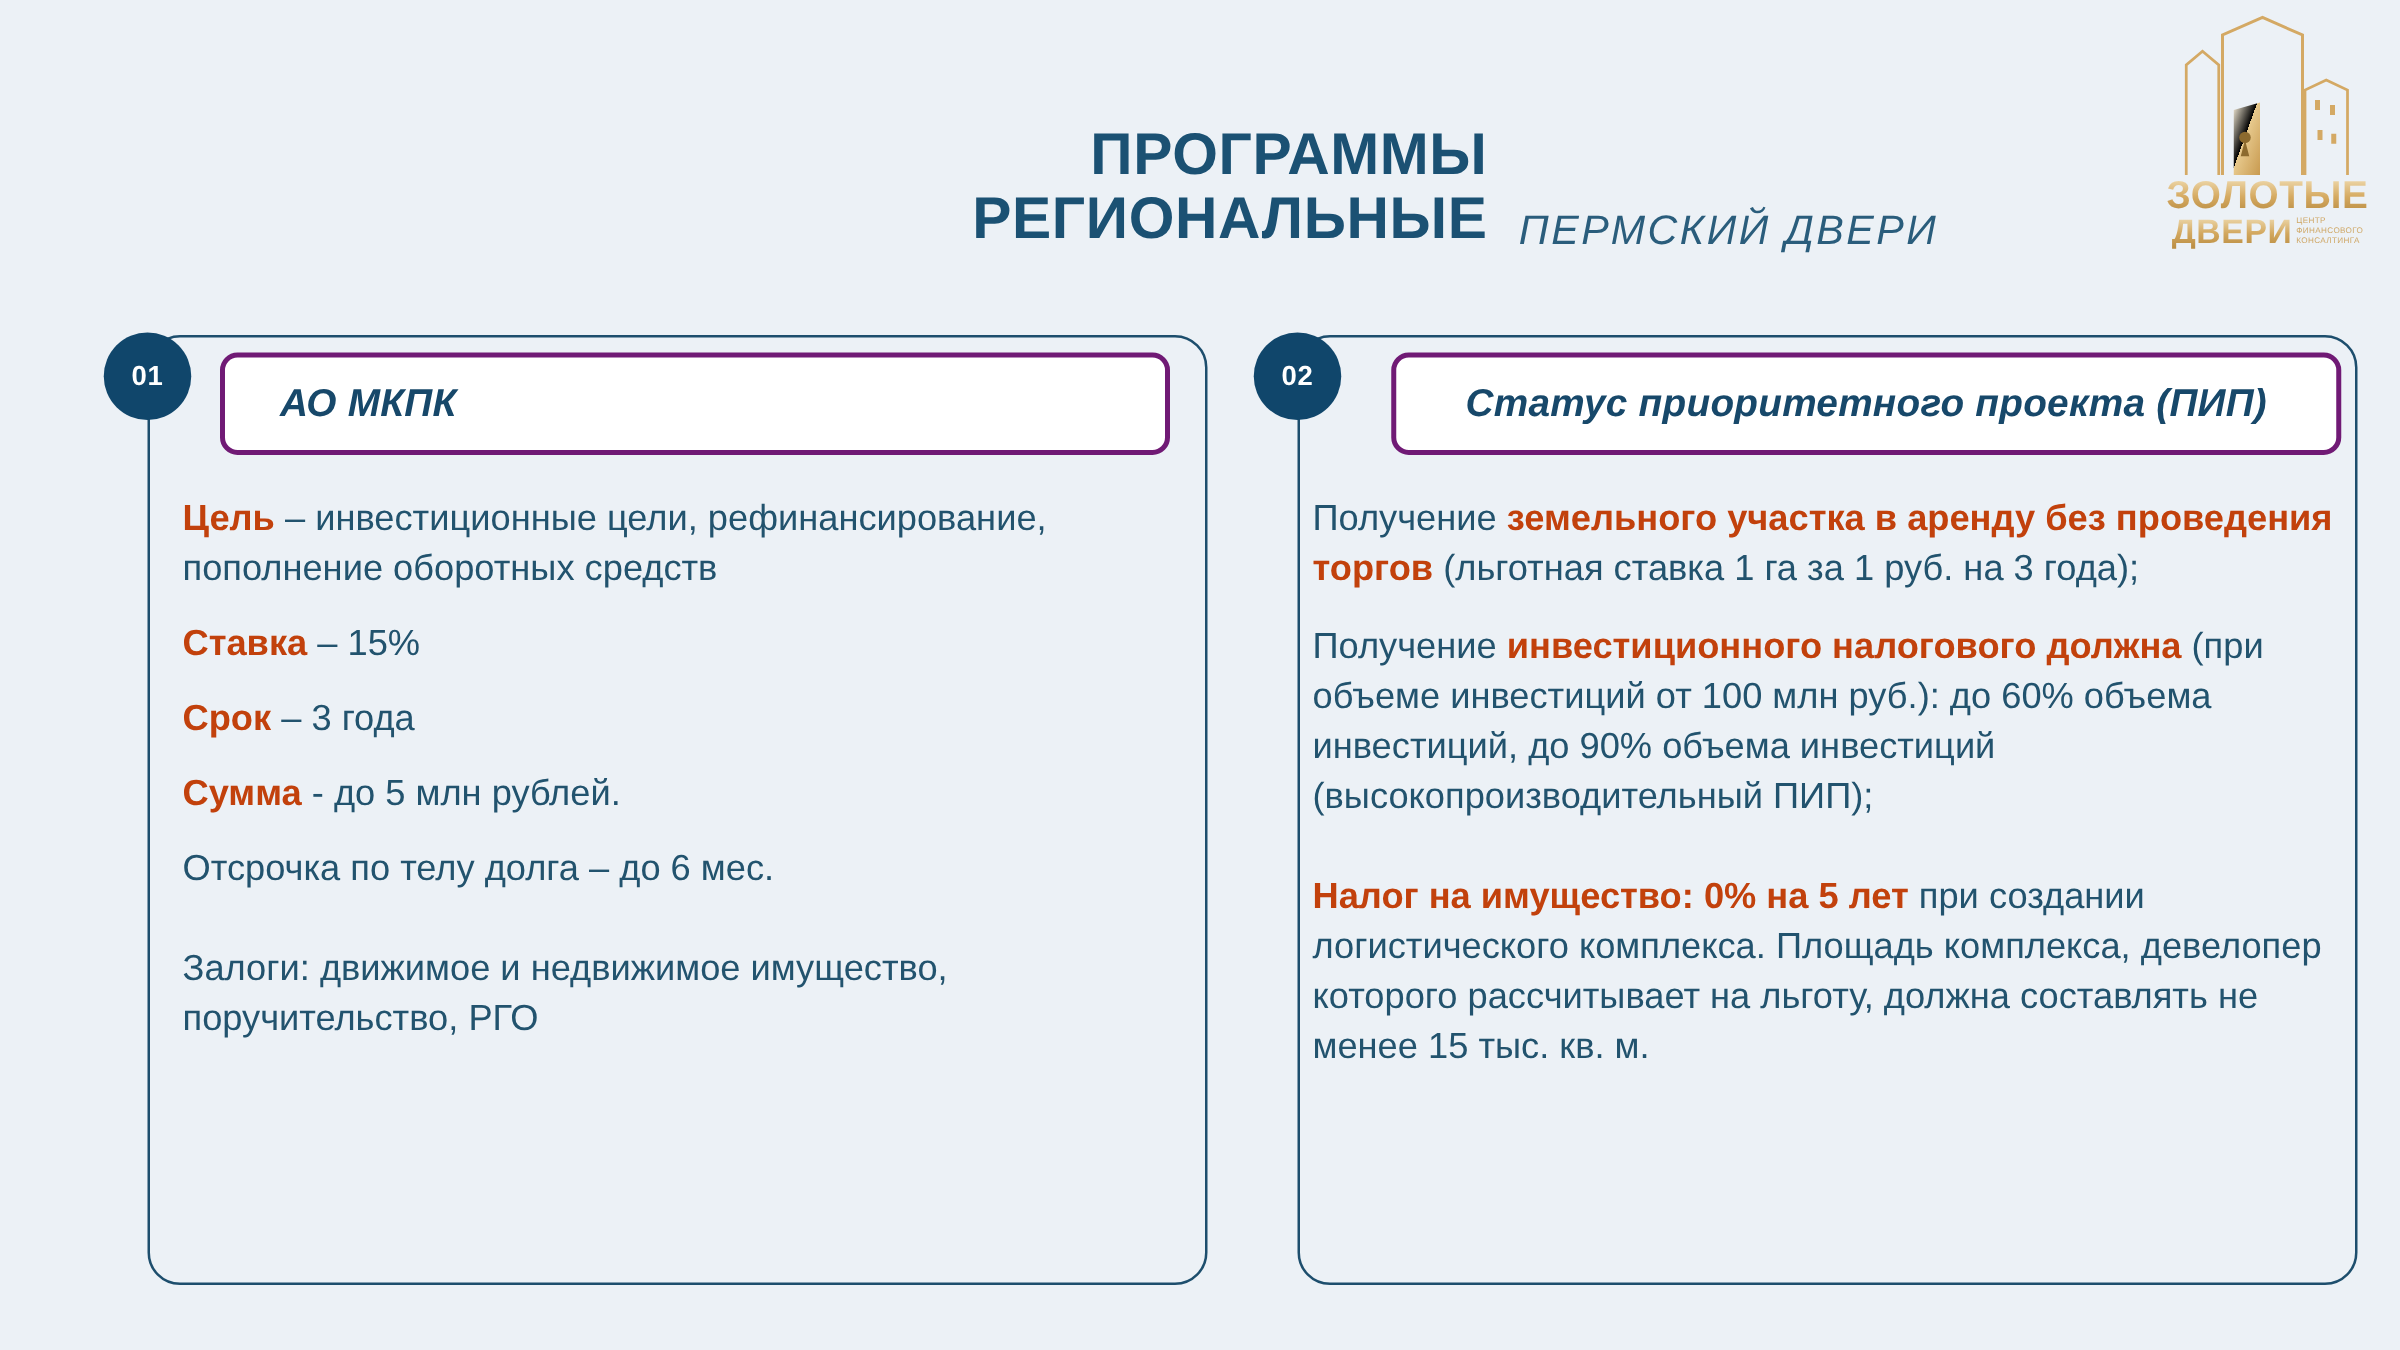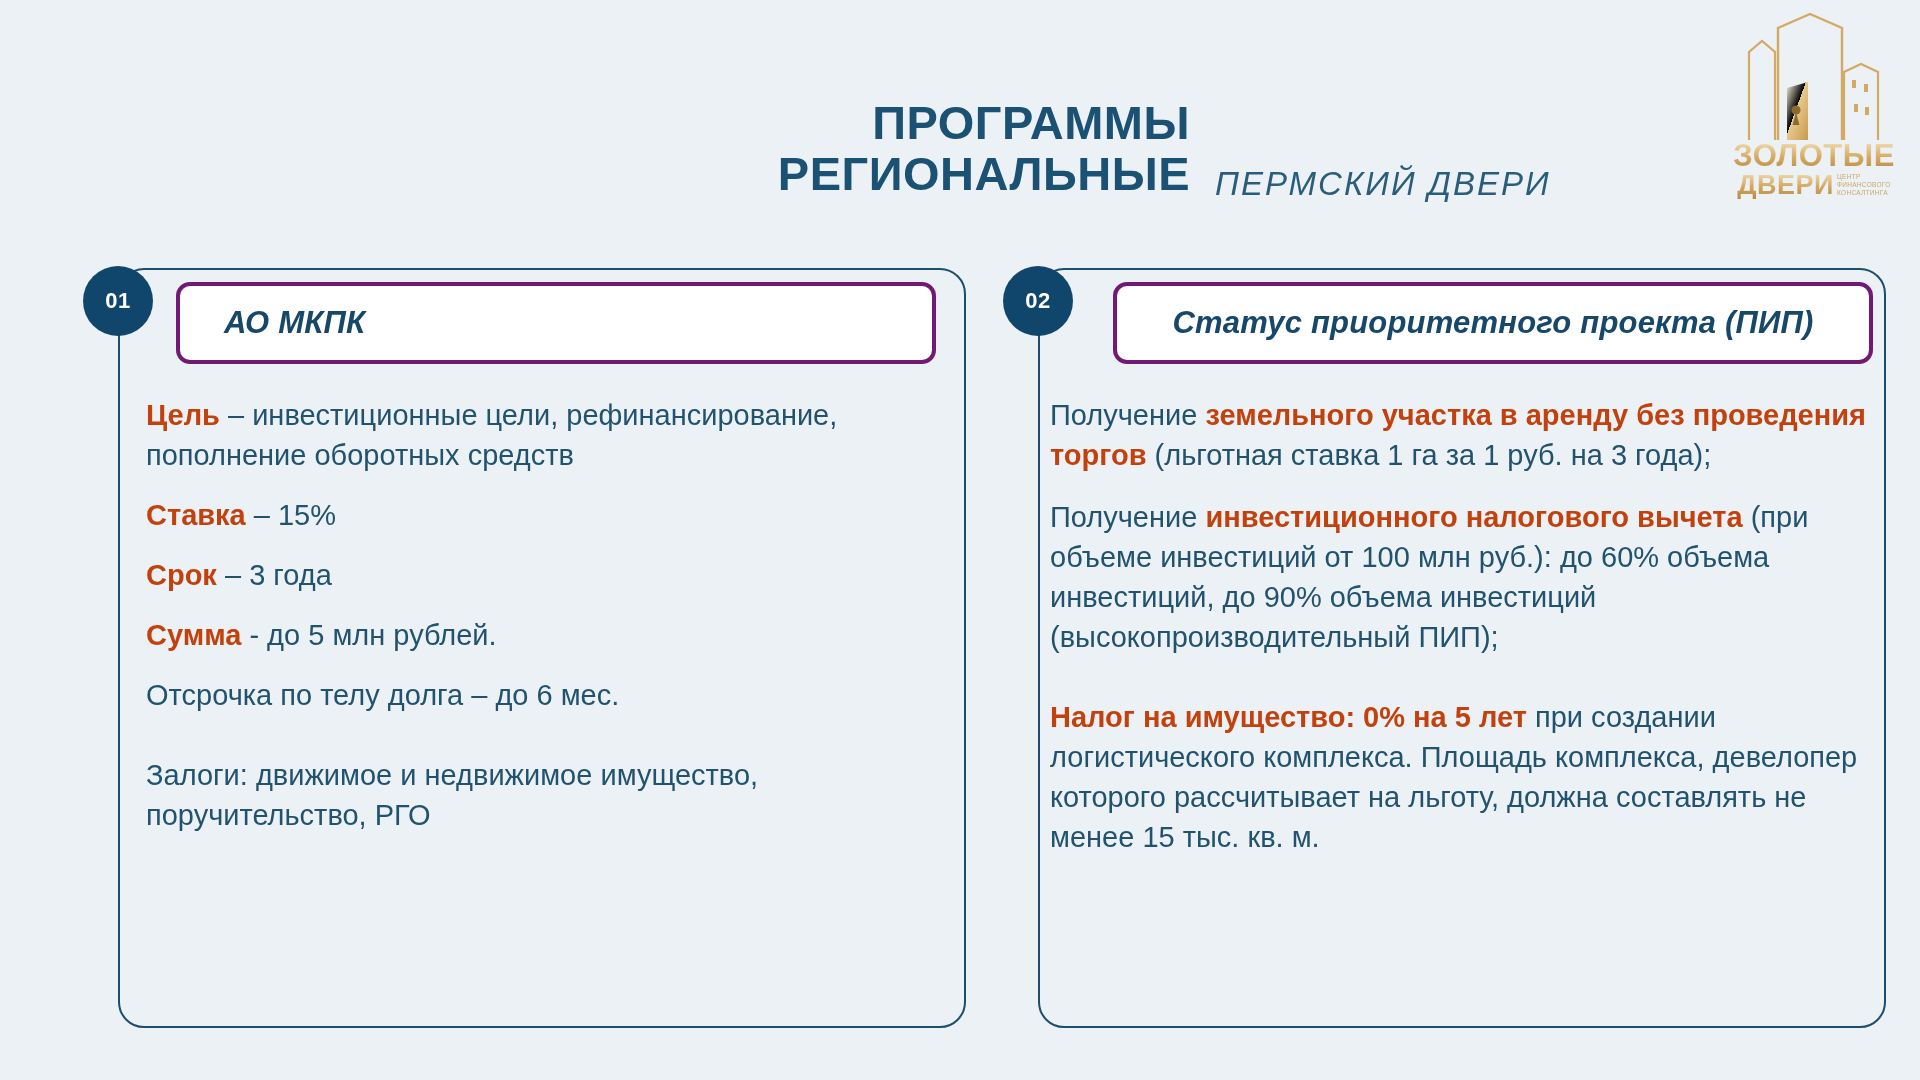--- a/index.html
+++ b/index.html
@@ -243,15 +243,15 @@
     <p class="para"><span>Залоги: движимое и недвижимое имущество, поручительство, РГО</span></p>
   </div>
 
 <div class="card" id="card-2"></div>
 <div class="badge" id="badge-2">02</div>
 <div class="card-header" id="header-2">
   <div class="card-header-title">Статус приоритетного проекта (ПИП)</div>
 </div>
 <div class="card-body" id="body-2">
     <p class="para"><span>Получение </span><b>земельного участка в аренду без проведения торгов</b><span> (льготная ставка 1 га за 1 руб. на 3 года);</span></p>
-    <p class="para"><span>Получение </span><b>инвестиционного налогового вычета</b><span> (при объеме инвестиций от 100 млн руб.): до 60% объема инвестиций, до 90% объема инвестиций (высокопроизводительный ПИП);</span></p>
+    <p class="para"><span>Получение </span><b>инвестиционного налогового должна</b><span> (при объеме инвестиций от 100 млн руб.): до 60% объема инвестиций, до 90% объема инвестиций (высокопроизводительный ПИП);</span></p>
     <p class="para"><b>Налог на имущество: 0% на 5 лет</b><span> при создании логистического комплекса. Площадь комплекса, девелопер которого рассчитывает на льготу, должна составлять не менее 15 тыс. кв. м.</span></p>
   </div>
 
 </body></html>

